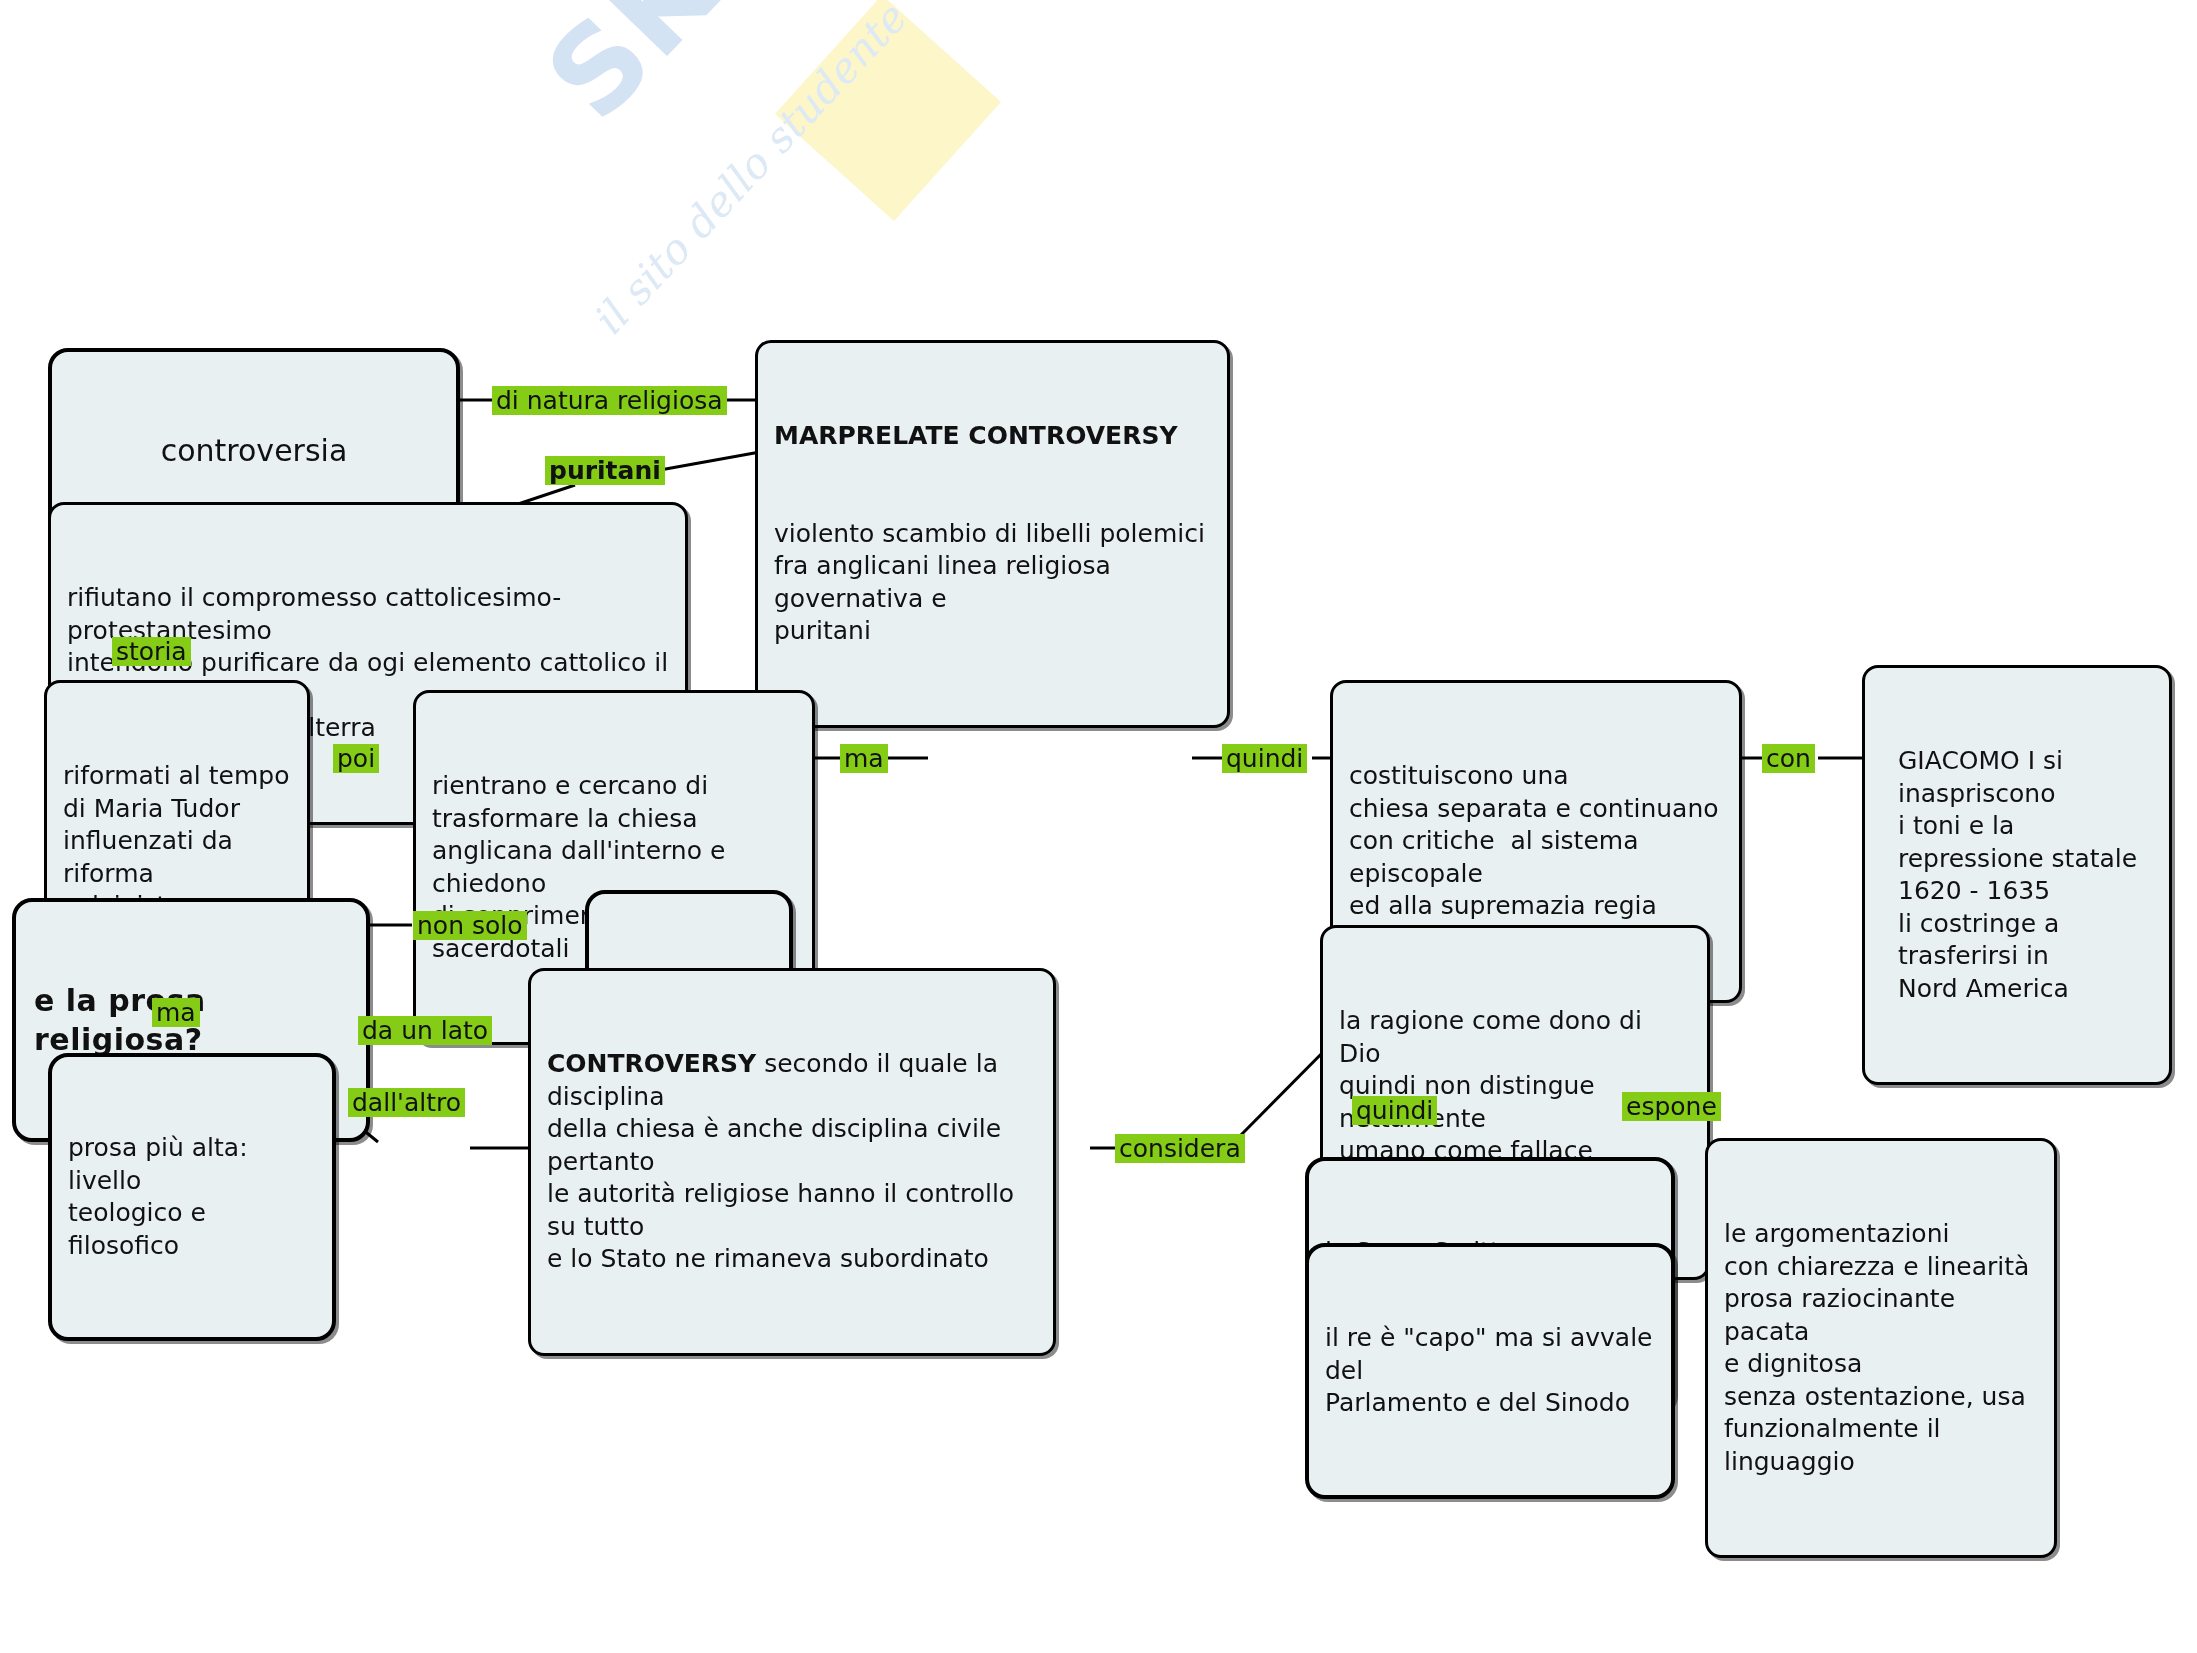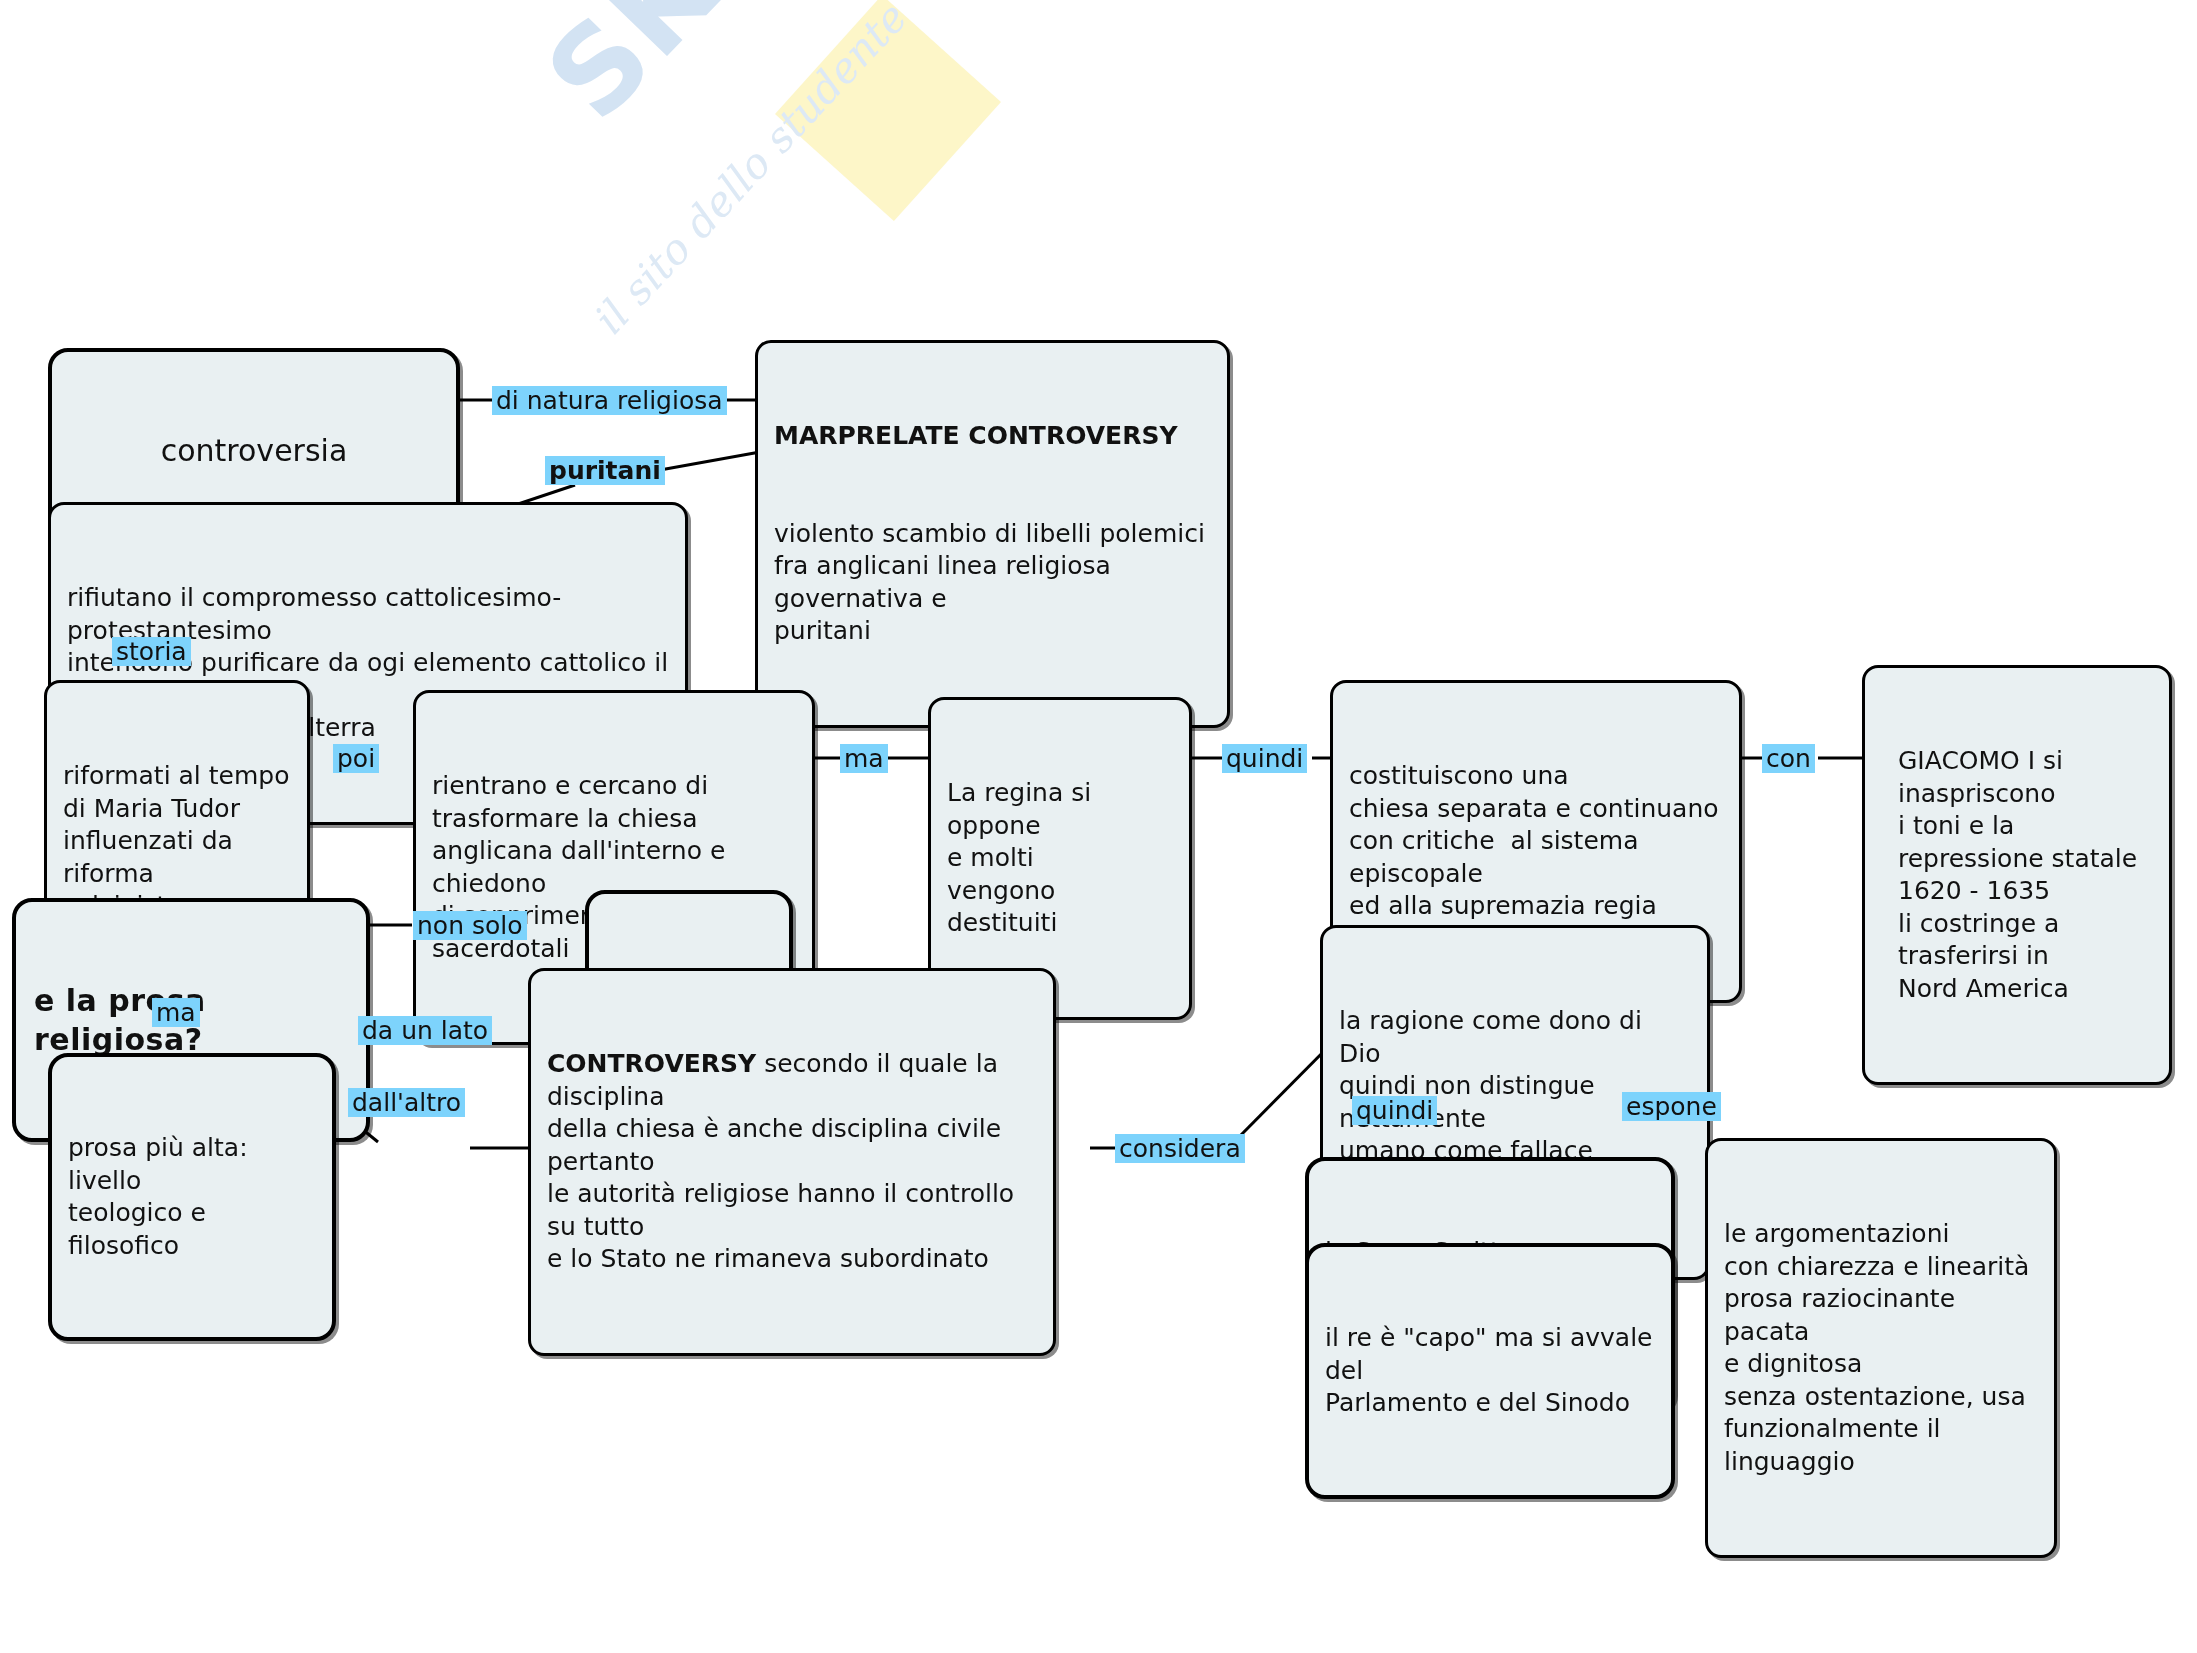--- a/index.html
+++ b/index.html
@@ -116,21 +116,21 @@
     font-size: 30px;
   }
 
   
   .elabel {
     position: absolute;
     z-index: 4;
     font-family: "DejaVu Sans", sans-serif;
     font-size: 25px;
     color: #111111;
-    background: #7dd3fc;
+    background: #84cc16;
     padding: 0 4px;
     white-space: nowrap;
   }
   .elabel.bold {
     font-weight: bold;
   }
 </style>
 </head>
 <body>
 
@@ -215,25 +215,20 @@
   </div>
 
   <div class="node" style="left:413px; top:690px; width:402px;">
     <div>rientrano e cercano di
 trasformare la chiesa
 anglicana dall'interno e chiedono
 di sopprimere i paramenti
 sacerdotali</div>
   </div>
 
-  <div class="node" style="left:928px; top:697px; width:264px;">
-    <div>La regina si oppone
-e molti
-vengono destituiti</div>
-  </div>
 
   <div class="node" style="left:1330px; top:680px; width:412px;">
     <div>costituiscono una
 chiesa separata e continuano
 con critiche  al sistema episcopale
 ed alla supremazia regia</div>
   </div>
 
   <div class="node" style="left:1862px; top:665px; width:310px;padding-left:33px;">
     <div>GIACOMO I si inaspriscono

